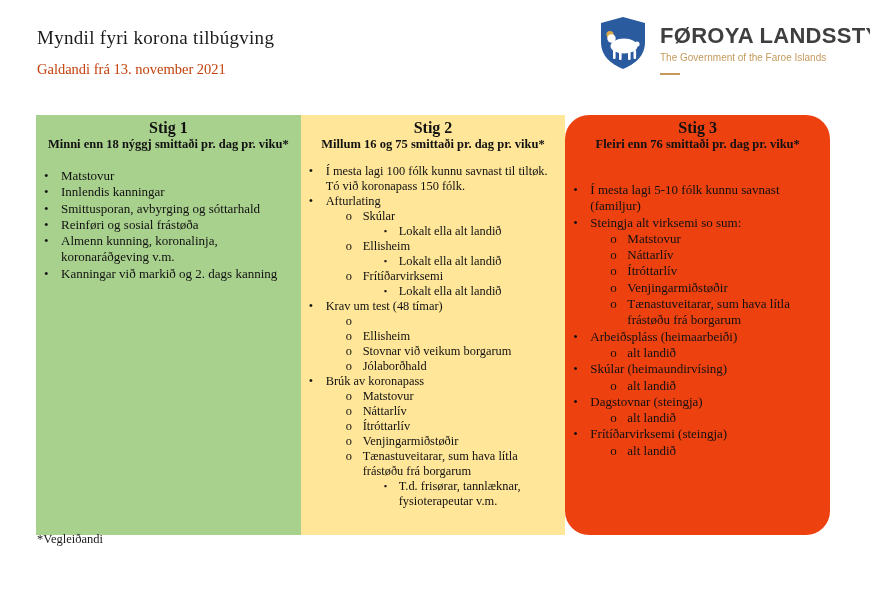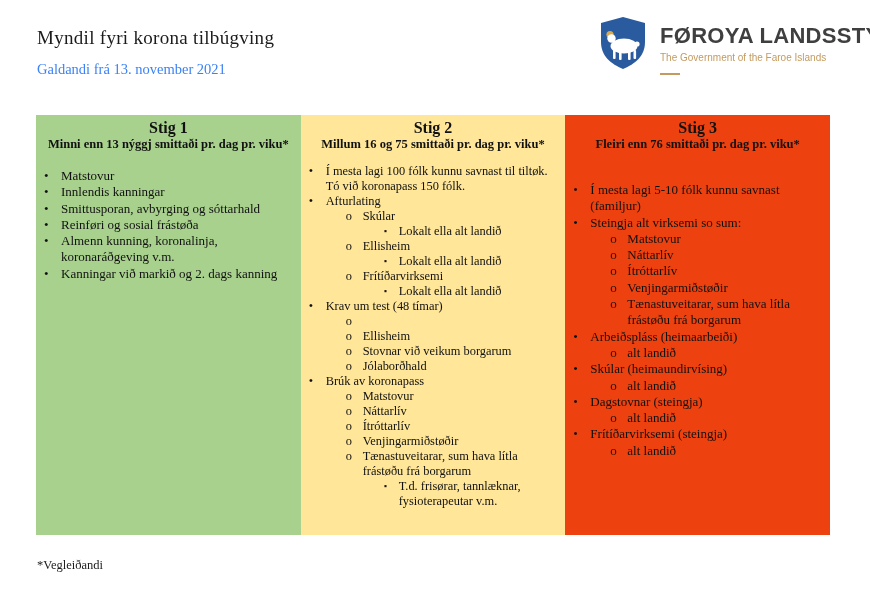--- a/index.html
+++ b/index.html
@@ -1,21 +1,21 @@
 <!DOCTYPE html>
 <html><head>
 <meta charset="utf-8">
 <style>
   html,body{margin:0;padding:0;background:#ffffff;}
   .page{position:relative;width:870px;height:615px;background:#fff;overflow:hidden;
         font-family:"Liberation Serif", serif;color:#111;}
 
   
   .doc-title{position:absolute;left:37px;top:27px;font-size:19px;color:#1b1b1b;letter-spacing:0.3px;}
-  .doc-subtitle{position:absolute;left:37px;top:61px;font-size:14.5px;color:#3b82f6;}
+  .doc-subtitle{position:absolute;left:37px;top:61px;font-size:14.5px;color:#c2410c;}
 
   
   .logo{position:absolute;left:599px;top:16px;display:flex;align-items:flex-start;}
   .logo-shield{width:48px;height:54px;flex:0 0 48px;}
   .logo-texts{font-family:"Liberation Sans", sans-serif;margin-left:13px;padding-top:7px;}
   .logo-name{font-size:22px;font-weight:700;color:#3f3f3f;letter-spacing:0.3px;white-space:nowrap;}
   .logo-tagline{font-size:10px;color:#c49a5e;margin-top:3px;white-space:nowrap;}
   .logo-rule{width:20px;height:2px;background:#c49a5e;margin-top:10px;}
 
   
@@ -30,21 +30,21 @@
   .col-stig3 .col-body{padding-top:30px;}
 
   .li{display:flex;align-items:flex-start;font-size:13px;line-height:16.3px;}
   .col-stig2 .li{font-size:12.4px;line-height:15px;}
   .li .marker{text-align:left;}
   .lvl1{padding-left:8px;}  .lvl1 .marker{flex:0 0 17px;}
   .lvl2{padding-left:45px;} .lvl2 .marker{flex:0 0 17px;}
   .lvl3{padding-left:83px;} .lvl3 .marker{flex:0 0 15px;font-size:8.5px;}
   .li .txt{flex:1 1 auto;}
 
-  .footnote{position:absolute;left:37px;top:558px;font-size:12.5px;color:#1b1b1b;}
+  .footnote{position:absolute;left:37px;top:532px;font-size:12.5px;color:#1b1b1b;}
 </style>
 </head>
 <body>
 
 <div class="page">
 
   <div class="doc-title">Myndil fyri korona tilbúgving</div>
   <div class="doc-subtitle">Galdandi frá 13. november 2021</div>
 
   <div class="logo">
@@ -66,21 +66,21 @@
       <span class="logo-tagline" style="display:block">The Government of the Faroe Islands</span>
       <span class="logo-rule" style="display:block"></span>
     </span>
   </div>
 
   <div class="columns">
 
     <div class="col col-stig1" style="background: rgb(169, 209, 142);">
       <div class="col-header">
         <div class="col-title">Stig 1</div>
-        <div class="col-sub">Minni enn 13 nýggj smittaði pr. dag pr. viku*</div>
+        <div class="col-sub">Minni enn 18 nýggj smittaði pr. dag pr. viku*</div>
       </div>
       <div class="col-body">
           <div class="li lvl1">
             <span class="marker">•</span>
             <span class="txt">Matstovur</span>
           </div>
           <div class="li lvl1">
             <span class="marker">•</span>
             <span class="txt">Innlendis kanningar</span>
           </div>
@@ -184,21 +184,21 @@
             <span class="marker">o</span>
             <span class="txt">Tænastuveitarar, sum hava lítla frástøðu frá borgarum</span>
           </div>
           <div class="li lvl3">
             <span class="marker">▪</span>
             <span class="txt">T.d. frisørar, tannlæknar, fysioterapeutar v.m.</span>
           </div>
         </div>
     </div>
 
-    <div class="col col-stig3" style="background: rgb(238, 65, 16);">
+    <div class="col col-stig3" style="background: rgb(238, 65, 16); border-radius: 24px;">
       <div class="col-header">
         <div class="col-title">Stig 3</div>
         <div class="col-sub">Fleiri enn 76 smittaði pr. dag pr. viku*</div>
       </div>
       <div class="col-body">
           <div class="li lvl1">
             <span class="marker">•</span>
             <span class="txt">Í mesta lagi 5-10 fólk kunnu savnast (familjur)</span>
           </div>
           <div class="li lvl1">

